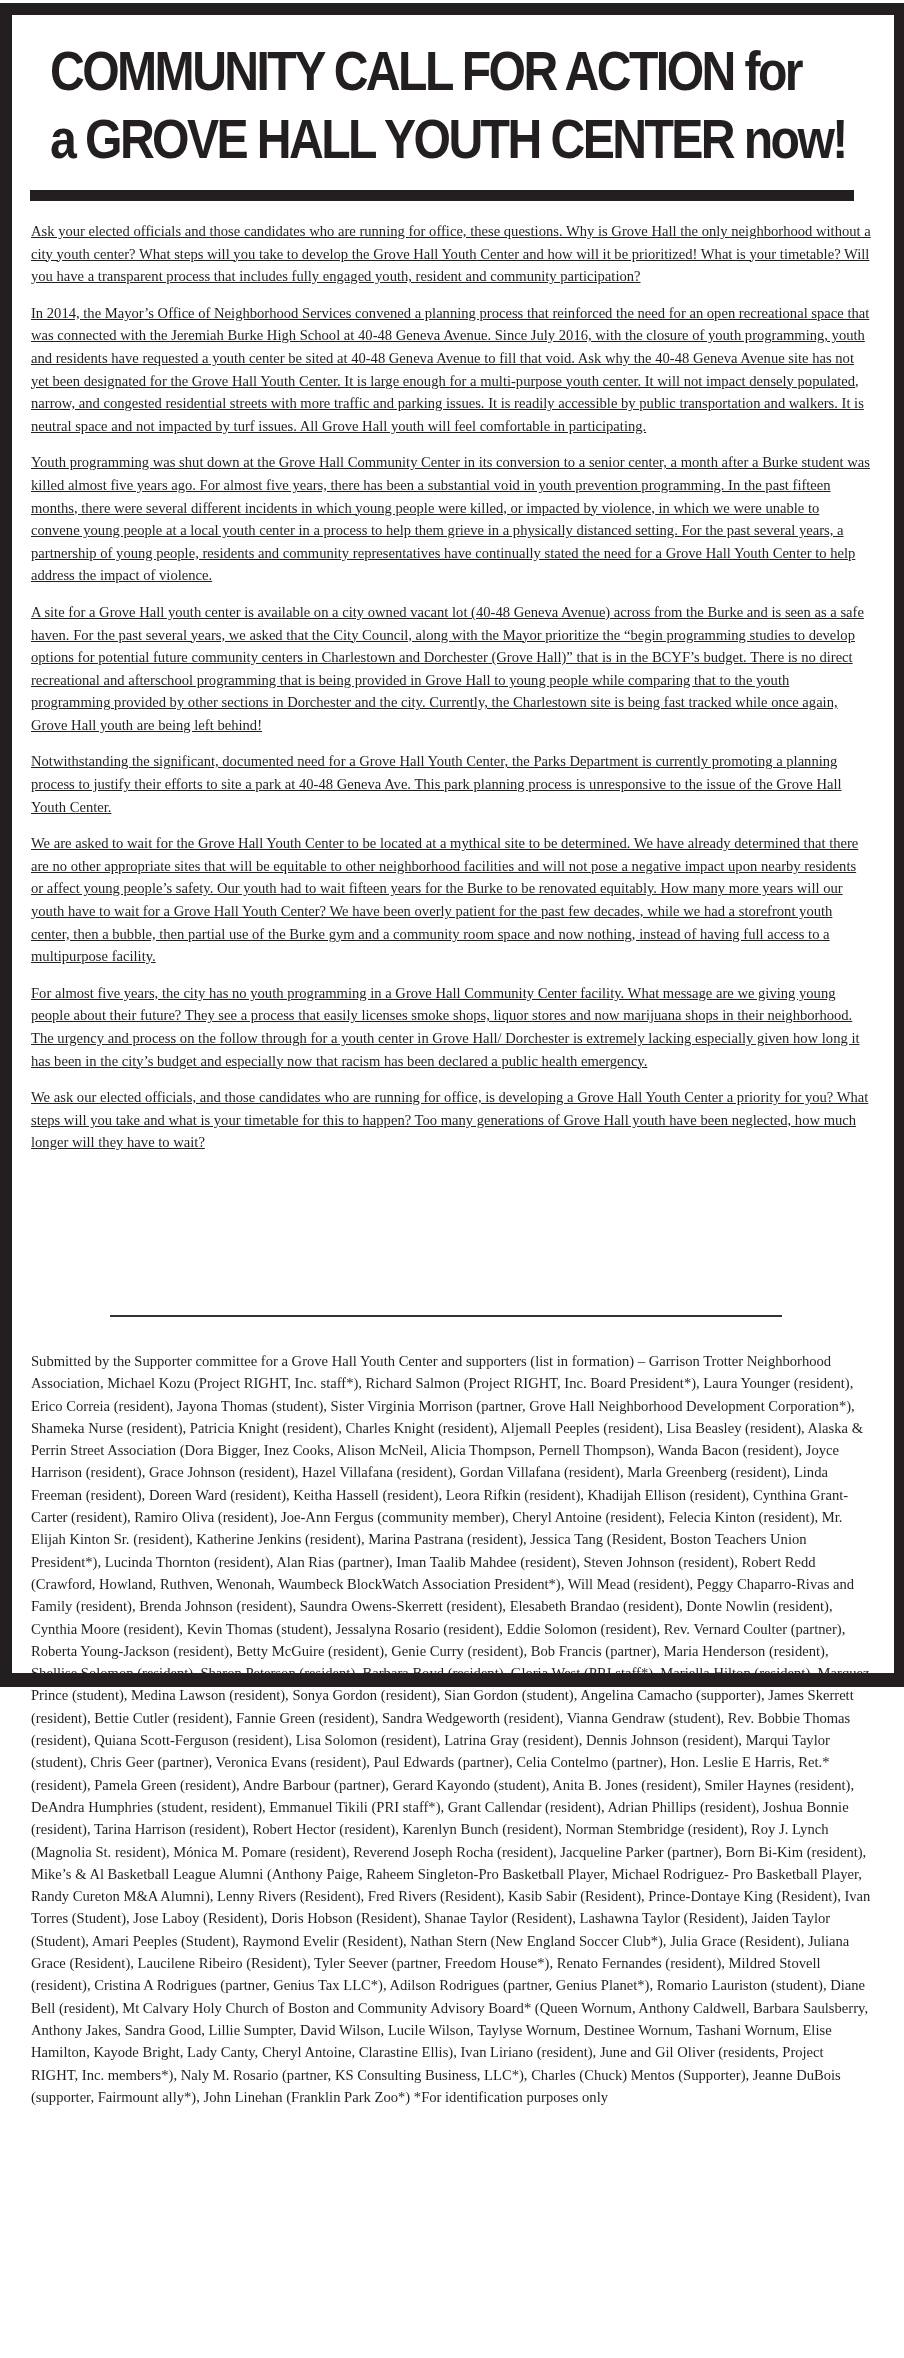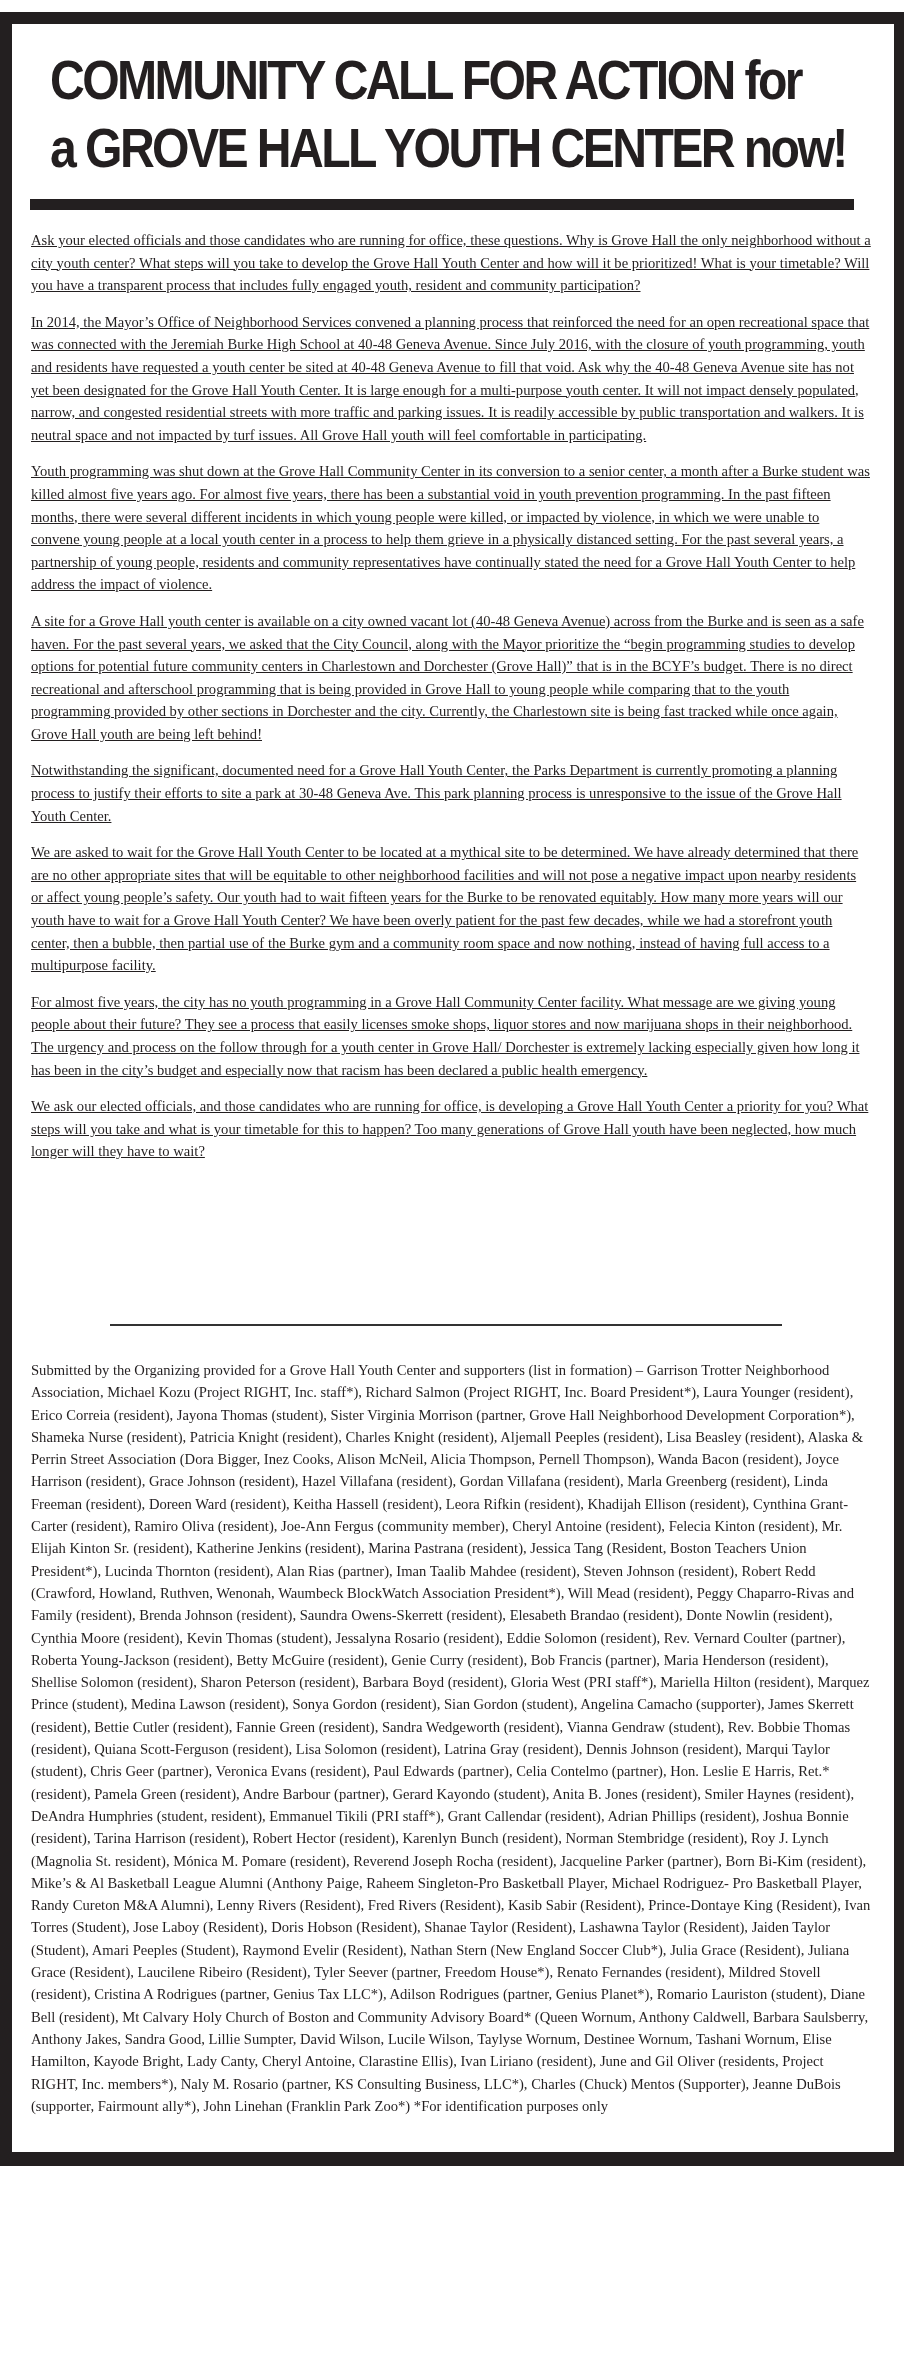--- a/index.html
+++ b/index.html
@@ -1,18 +1,18 @@
 <!DOCTYPE html>
 <html><head>
 <meta charset="utf-8">
 <style>
   html, body { margin: 0; padding: 0; background: #ffffff; }
   body { width: 904px; height: 2358px; position: relative; overflow: hidden; }
   .frame {
-    position: absolute; left: 0; top: 12px; width: 904px; height: 2154px;
+    position: absolute; left: 0; top: 3px; width: 904px; height: 1684px;
     box-sizing: border-box;
     border-left: 12px solid #231f20;
     border-top: 12px solid #231f20;
     border-right: 10px solid #231f20;
     border-bottom: 14px solid #231f20;
     background: #ffffff;
   }
   .inner { position: absolute; left: 22px; right: 22px; top: 0; }
   .headline {
     margin: 22px 0 0 16px;
@@ -65,25 +65,25 @@
       <span>a GROVE HALL YOUTH CENTER now!</span>
     </h1>
   </div>
   <div class="heavy-rule"></div>
 
   <div class="body-text">
     <p>Ask your elected officials and those candidates who are running for office, these questions. Why is Grove Hall the only neighborhood without a city youth center? What steps will you take to develop the Grove Hall Youth Center and how will it be prioritized! What is your timetable? Will you have a transparent process that includes fully engaged youth, resident and community participation?</p>
     <p>In 2014, the Mayor’s Office of Neighborhood Services convened a planning process that reinforced the need for an open recreational space that was connected with the Jeremiah Burke High School at 40-48 Geneva Avenue. Since July 2016, with the closure of youth programming, youth and residents have requested a youth center be sited at 40-48 Geneva Avenue to fill that void. Ask why the 40-48 Geneva Avenue site has not yet been designated for the Grove Hall Youth Center. It is large enough for a multi-purpose youth center. It will not impact densely populated, narrow, and congested residential streets with more traffic and parking issues. It is readily accessible by public transportation and walkers. It is neutral space and not impacted by turf issues. All Grove Hall youth will feel comfortable in participating.</p>
     <p>Youth programming was shut down at the Grove Hall Community Center in its conversion to a senior center, a month after a Burke student was killed almost five years ago. For almost five years, there has been a substantial void in youth prevention programming. In the past fifteen months, there were several different incidents in which young people were killed, or impacted by violence, in which we were unable to convene young people at a local youth center in a process to help them grieve in a physically distanced setting. For the past several years, a partnership of young people, residents and community representatives have continually stated the need for a Grove Hall Youth Center to help address the impact of violence.</p>
     <p>A site for a Grove Hall youth center is available on a city owned vacant lot (40-48 Geneva Avenue) across from the Burke and is seen as a safe haven. For the past several years, we asked that the City Council, along with the Mayor prioritize the “begin programming studies to develop options for potential future community centers in Charlestown and Dorchester (Grove Hall)” that is in the BCYF’s budget. There is no direct recreational and afterschool programming that is being provided in Grove Hall to young people while comparing that to the youth programming provided by other sections in Dorchester and the city. Currently, the Charlestown site is being fast tracked while once again, Grove Hall youth are being left behind!</p>
-    <p>Notwithstanding the significant, documented need for a Grove Hall Youth Center, the Parks Department is currently promoting a planning process to justify their efforts to site a park at 30-48 Geneva Ave. This park planning process is unresponsive to the issue of the Grove Hall Youth Center.</p>
+    <p>Notwithstanding the significant, documented need for a Grove Hall Youth Center, the Parks Department is currently promoting a planning process to justify their efforts to site a park at 40-48 Geneva Ave. This park planning process is unresponsive to the issue of the Grove Hall Youth Center.</p>
     <p>We are asked to wait for the Grove Hall Youth Center to be located at a mythical site to be determined. We have already determined that there are no other appropriate sites that will be equitable to other neighborhood facilities and will not pose a negative impact upon nearby residents or affect young people’s safety. Our youth had to wait fifteen years for the Burke to be renovated equitably. How many more years will our youth have to wait for a Grove Hall Youth Center? We have been overly patient for the past few decades, while we had a storefront youth center, then a bubble, then partial use of the Burke gym and a community room space and now nothing, instead of having full access to a multipurpose facility.</p>
     <p>For almost five years, the city has no youth programming in a Grove Hall Community Center facility. What message are we giving young people about their future? They see a process that easily licenses smoke shops, liquor stores and now marijuana shops in their neighborhood. The urgency and process on the follow through for a youth center in Grove Hall/ Dorchester is extremely lacking especially given how long it has been in the city’s budget and especially now that racism has been declared a public health emergency.</p>
     <p>We ask our elected officials, and those candidates who are running for office, is developing a Grove Hall Youth Center a priority for you? What steps will you take and what is your timetable for this to happen? Too many generations of Grove Hall youth have been neglected, how much longer will they have to wait?</p>
   </div>
 
   <div class="sep-rule"></div>
 
   <div class="supporters">
-    <span class="intro">Submitted by the Organizing provided for a Grove Hall Youth Center and supporters (list in formation) – </span>
+    <span class="intro">Submitted by the Supporter committee for a Grove Hall Youth Center and supporters (list in formation) – </span>
     <span class="names">Garrison Trotter Neighborhood Association, Michael Kozu (Project RIGHT, Inc. staff*), Richard Salmon (Project RIGHT, Inc. Board President*), Laura Younger (resident), Erico Correia (resident), Jayona Thomas (student), Sister Virginia Morrison (partner, Grove Hall Neighborhood Development Corporation*), Shameka Nurse (resident), Patricia Knight (resident), Charles Knight (resident), Aljemall Peeples (resident), Lisa Beasley (resident), Alaska &amp; Perrin Street Association (Dora Bigger, Inez Cooks, Alison McNeil, Alicia Thompson, Pernell Thompson), Wanda Bacon (resident), Joyce Harrison (resident), Grace Johnson (resident), Hazel Villafana (resident), Gordan Villafana (resident), Marla Greenberg (resident), Linda Freeman (resident), Doreen Ward (resident), Keitha Hassell (resident), Leora Rifkin (resident), Khadijah Ellison (resident), Cynthina Grant-Carter (resident), Ramiro Oliva (resident), Joe-Ann Fergus (community member), Cheryl Antoine (resident), Felecia Kinton (resident), Mr. Elijah Kinton Sr. (resident), Katherine Jenkins (resident), Marina Pastrana (resident), Jessica Tang (Resident, Boston Teachers Union President*), Lucinda Thornton (resident), Alan Rias (partner), Iman Taalib Mahdee (resident), Steven Johnson (resident), Robert Redd (Crawford, Howland, Ruthven, Wenonah, Waumbeck BlockWatch Association President*), Will Mead (resident), Peggy Chaparro-Rivas and Family (resident), Brenda Johnson (resident), Saundra Owens-Skerrett (resident), Elesabeth Brandao (resident), Donte Nowlin (resident), Cynthia Moore (resident), Kevin Thomas (student), Jessalyna Rosario (resident), Eddie Solomon (resident), Rev. Vernard Coulter (partner), Roberta Young-Jackson (resident), Betty McGuire (resident), Genie Curry (resident), Bob Francis (partner), Maria Henderson (resident), Shellise Solomon (resident), Sharon Peterson (resident), Barbara Boyd (resident), Gloria West (PRI staff*), Mariella Hilton (resident), Marquez Prince (student), Medina Lawson (resident), Sonya Gordon (resident), Sian Gordon (student), Angelina Camacho (supporter), James Skerrett (resident), Bettie Cutler (resident), Fannie Green (resident), Sandra Wedgeworth (resident), Vianna Gendraw (student), Rev. Bobbie Thomas (resident), Quiana Scott-Ferguson (resident), Lisa Solomon (resident), Latrina Gray (resident), Dennis Johnson (resident), Marqui Taylor (student), Chris Geer (partner), Veronica Evans (resident), Paul Edwards (partner), Celia Contelmo (partner), Hon. Leslie E Harris, Ret.* (resident), Pamela Green (resident), Andre Barbour (partner), Gerard Kayondo (student), Anita B. Jones (resident), Smiler Haynes (resident), DeAndra Humphries (student, resident), Emmanuel Tikili (PRI staff*), Grant Callendar (resident), Adrian Phillips (resident), Joshua Bonnie (resident), Tarina Harrison (resident), Robert Hector (resident), Karenlyn Bunch (resident), Norman Stembridge (resident), Roy J. Lynch (Magnolia St. resident), Mónica M. Pomare (resident), Reverend Joseph Rocha (resident), Jacqueline Parker (partner), Born Bi-Kim (resident), Mike’s &amp; Al Basketball League Alumni (Anthony Paige, Raheem Singleton-Pro Basketball Player, Michael Rodriguez- Pro Basketball Player, Randy Cureton M&amp;A Alumni), Lenny Rivers (Resident), Fred Rivers (Resident), Kasib Sabir (Resident), Prince-Dontaye King (Resident), Ivan Torres (Student), Jose Laboy (Resident), Doris Hobson (Resident), Shanae Taylor (Resident), Lashawna Taylor (Resident), Jaiden Taylor (Student), Amari Peeples (Student), Raymond Evelir (Resident), Nathan Stern (New England Soccer Club*), Julia Grace (Resident), Juliana Grace (Resident), Laucilene Ribeiro (Resident), Tyler Seever (partner, Freedom House*), Renato Fernandes (resident), Mildred Stovell (resident), Cristina A Rodrigues (partner, Genius Tax LLC*), Adilson Rodrigues (partner, Genius Planet*), Romario Lauriston (student), Diane Bell (resident), Mt Calvary Holy Church of Boston and Community Advisory Board* (Queen Wornum, Anthony Caldwell, Barbara Saulsberry, Anthony Jakes, Sandra Good, Lillie Sumpter, David Wilson, Lucile Wilson, Taylyse Wornum, Destinee Wornum, Tashani Wornum, Elise Hamilton, Kayode Bright, Lady Canty, Cheryl Antoine, Clarastine Ellis), Ivan Liriano (resident), June and Gil Oliver (residents, Project RIGHT, Inc. members*), Naly M. Rosario (partner, KS Consulting Business, LLC*), Charles (Chuck) Mentos (Supporter), Jeanne DuBois (supporter, Fairmount ally*), John Linehan (Franklin Park Zoo*) *For identification purposes only</span>
   </div>
 </div>
 
 </body></html>

